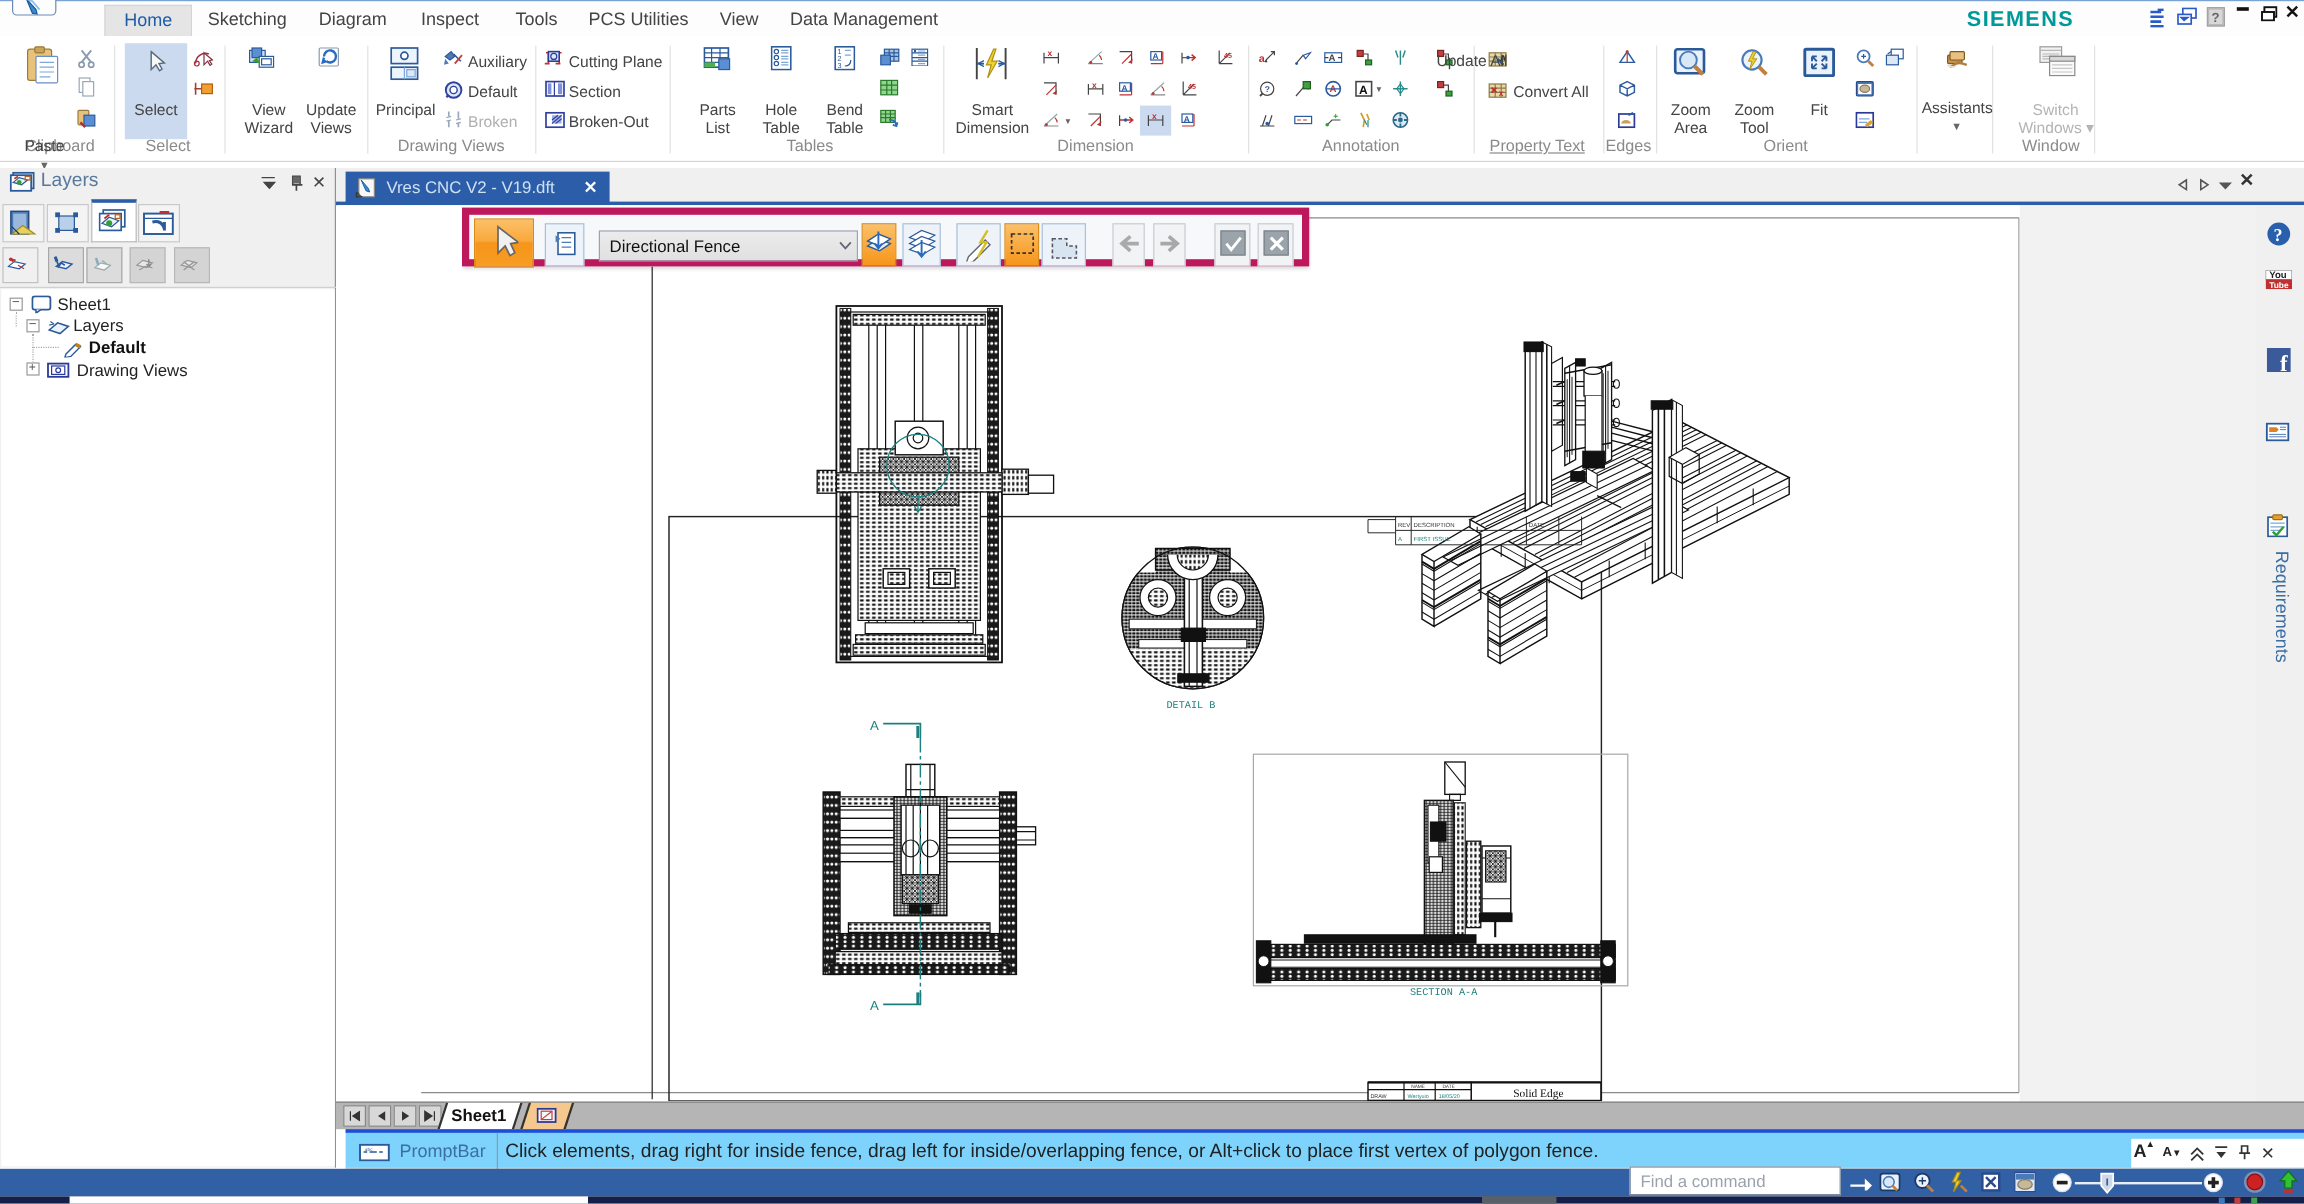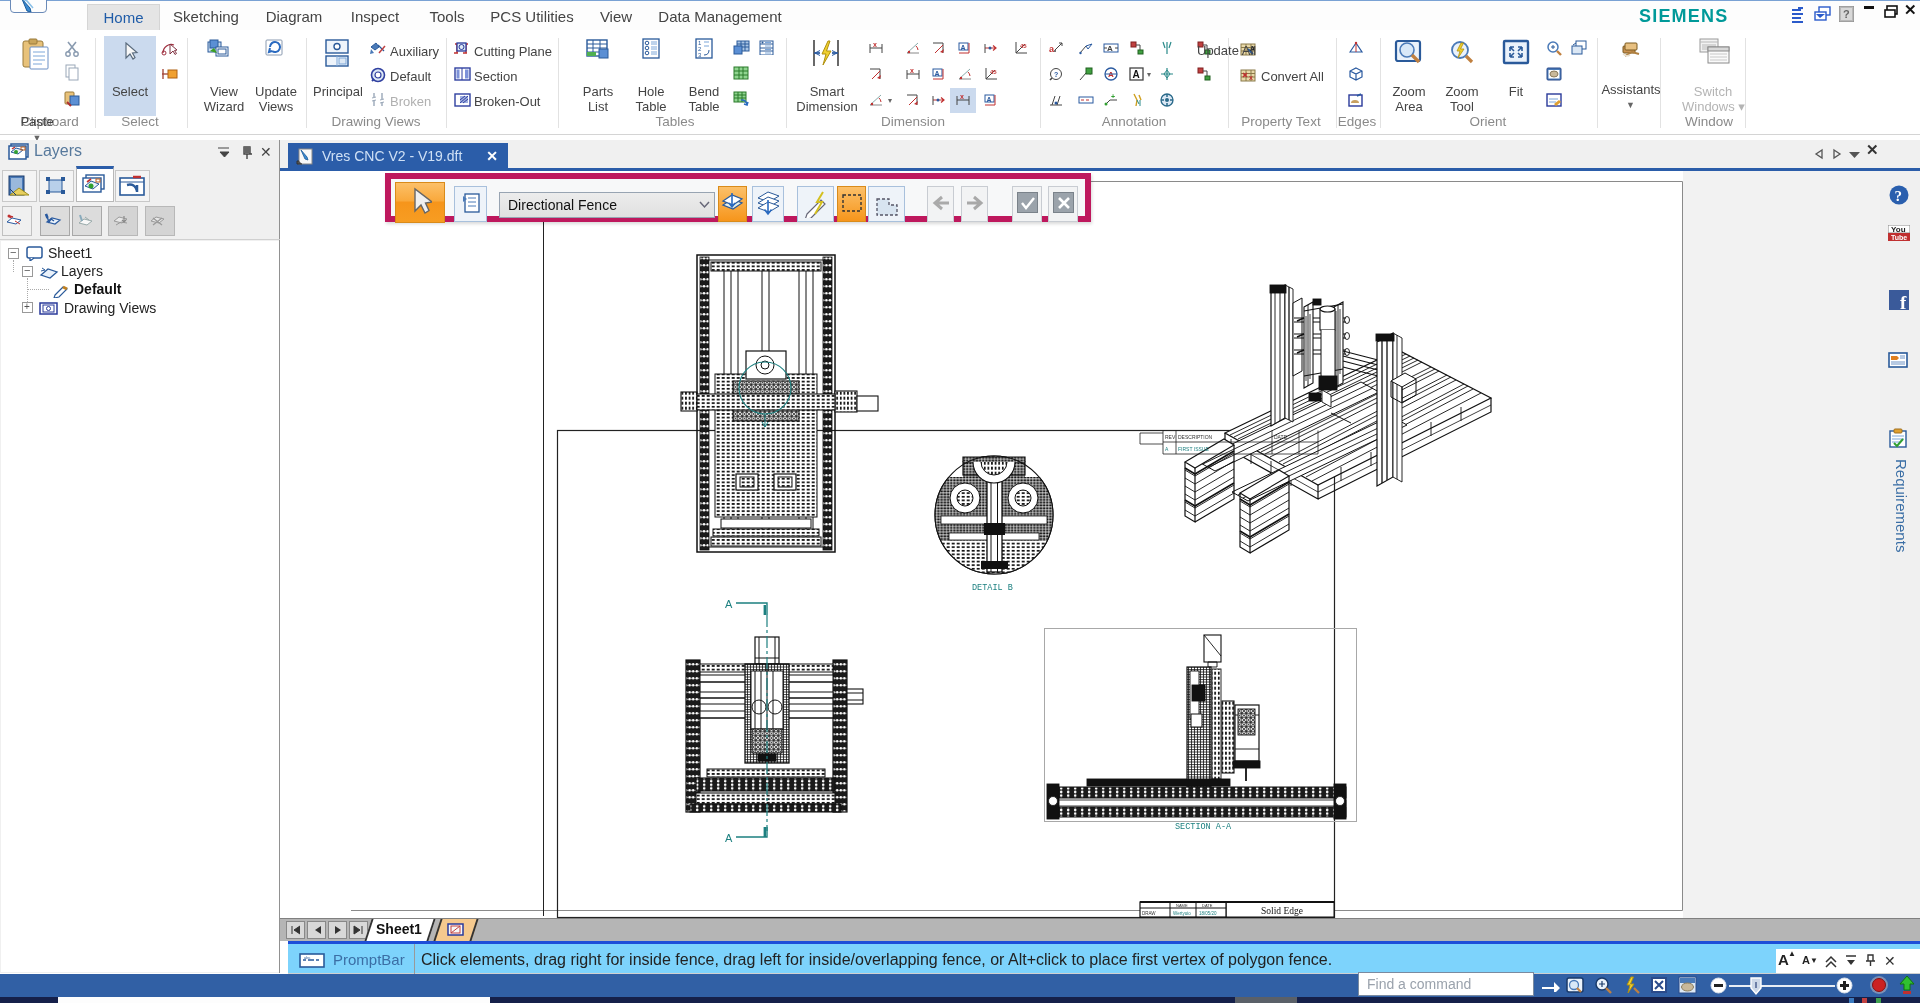--- a/index.html
+++ b/index.html
@@ -442,21 +442,21 @@
   <div class="gsep" style="left:1380px;"></div>
   <div class="gsep" style="left:1597px;"></div>
   <div class="gsep" style="left:1660px;"></div>
   <div class="gsep" style="left:1745px;"></div>
   <div class="glabel" style="left:14px; width:72px;">Clipboard</div>
   <div class="glabel" style="left:104px; width:72px;">Select</div>
   <div class="glabel" style="left:330px; width:92px;">Drawing Views</div>
   <div class="glabel" style="left:640px; width:70px;">Tables</div>
   <div class="glabel" style="left:868px; width:90px;">Dimension</div>
   <div class="glabel" style="left:1090px; width:88px;">Annotation</div>
-  <div class="glabel" style="left:1237px; width:88px;">Property Text</div>
+  <div class="glabel" style="left:1237px; width:88px;text-decoration:underline;">Property Text</div>
   <div class="glabel" style="left:1336px; width:42px;">Edges</div>
   <div class="glabel" style="left:1458px; width:60px;">Orient</div>
   <div class="glabel" style="left:1676px; width:66px;">Window</div>
 
   <svg class="abs" style="left:22px;top:8px;" width="28" height="33">
       <use href="#i-paste"></use>
     </svg>
   <div class="btext" style="left:14px;top:54px;width:46px;margin-top:30px;">Paste<br><span style="font-size:9px;color:#666;">▼</span></div>
   <svg class="abs" style="left:64px;top:10px;" width="17" height="17">
       <use href="#i-cut"></use>

